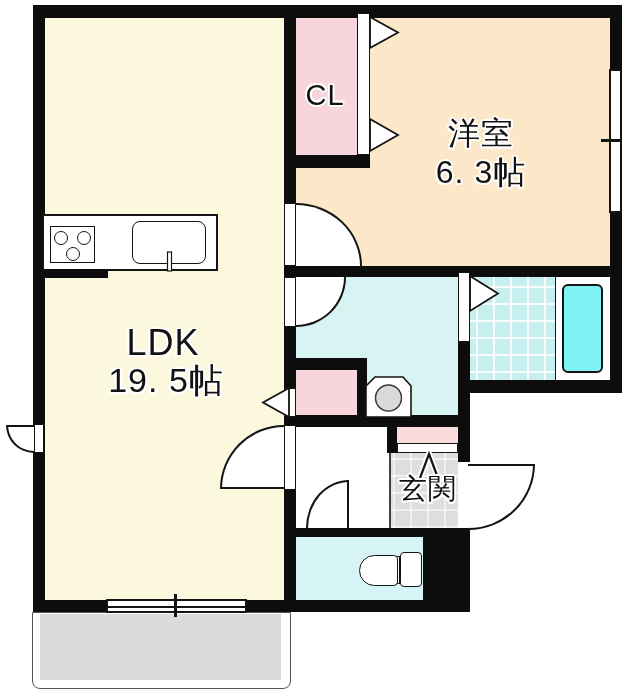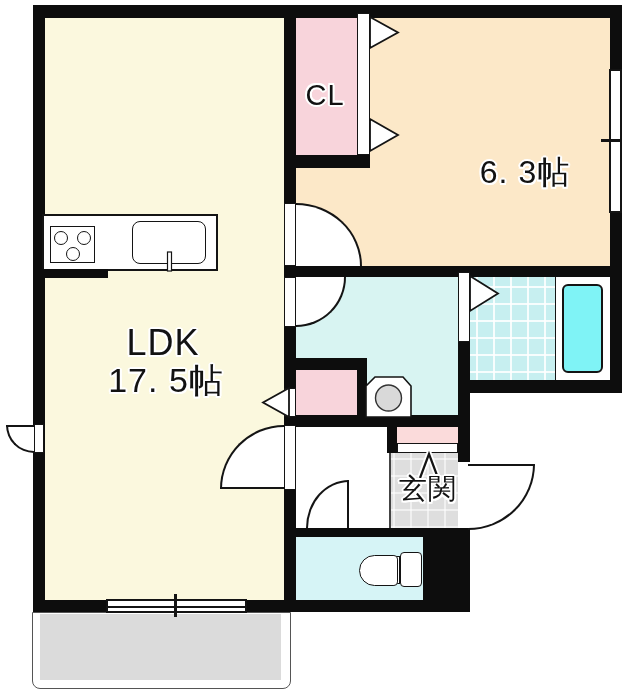--- a/index.html
+++ b/index.html
@@ -110,18 +110,19 @@
     <polygon points="470,276 498,293.5 470,311" fill="#fff" stroke="#141414" stroke-width="1.8"></polygon>
     <polygon points="289,388 289,417 263,402.5" fill="#fff" stroke="#141414" stroke-width="1.8"></polygon>
     <polygon points="366,386 375,377 403,377 411,386 411,417 366,417" fill="#fff" stroke="#141414" stroke-width="1.6"></polygon>
     <circle cx="388.5" cy="398" r="13" fill="#d9d9d9" stroke="#333" stroke-width="1.4"></circle>
     <rect x="167.5" y="252" width="4" height="19" fill="#fff" stroke="#141414" stroke-width="1.2"></rect>
     <polyline points="420,478 429,454 438,478" fill="none" stroke="#fff" stroke-width="6"></polyline>
     <polyline points="420,478 429,454 438,478" fill="none" stroke="#141414" stroke-width="2.2"></polyline>
   </svg>
 
   <div class="lbl" style="left:163px;top:343px;font-size:36px;">LDK</div>
-  <div class="lbl" style="left:166px;top:380px;font-size:34px;">17. 5帖</div>
-  <div class="lbl" style="left:481px;top:172px;font-size:32px;margin-left:44px;">6. 3帖</div>
+  <div class="lbl" style="left:166px;top:380px;font-size:34px;">19. 5帖</div>
+  <div class="lbl" style="left:481px;top:133px;font-size:32px;">洋室</div>
+  <div class="lbl" style="left:481px;top:172px;font-size:32px;">6. 3帖</div>
   <div class="lbl" style="left:325px;top:95px;font-size:29px;">CL</div>
   <div class="lbl" style="left:428px;top:489px;font-size:28px;">玄関</div>
 
 </div>
 
 </body></html>

